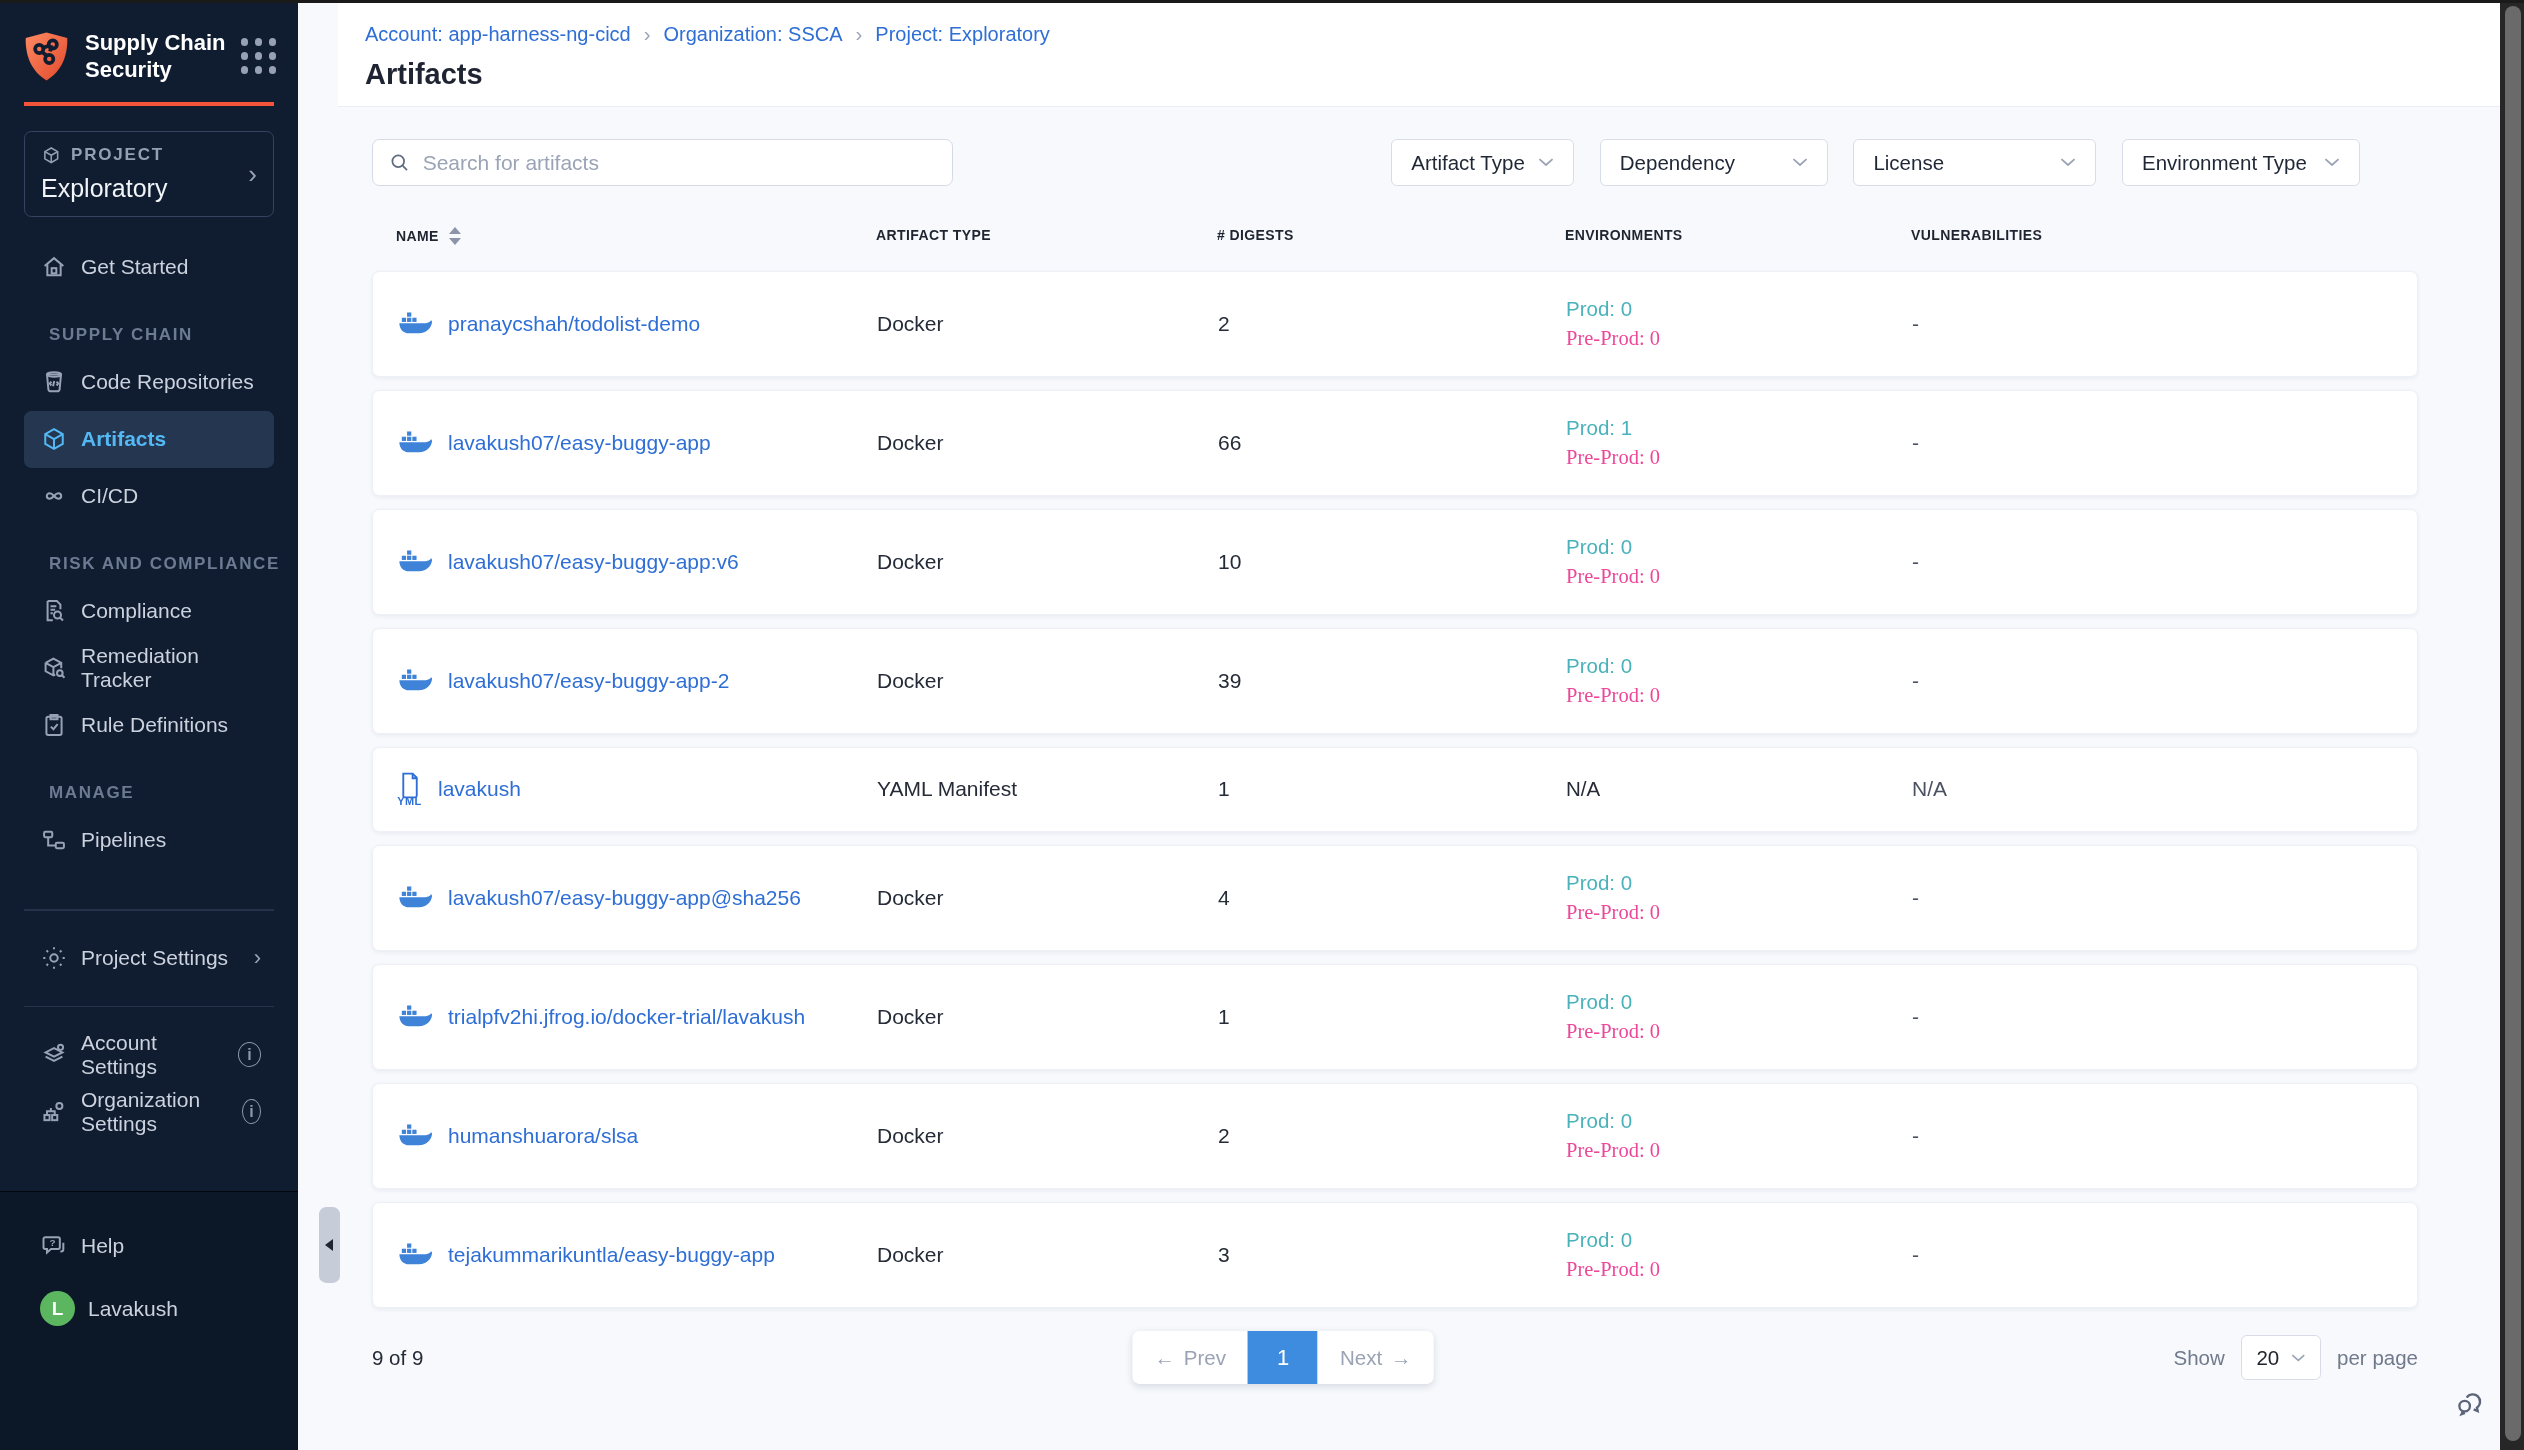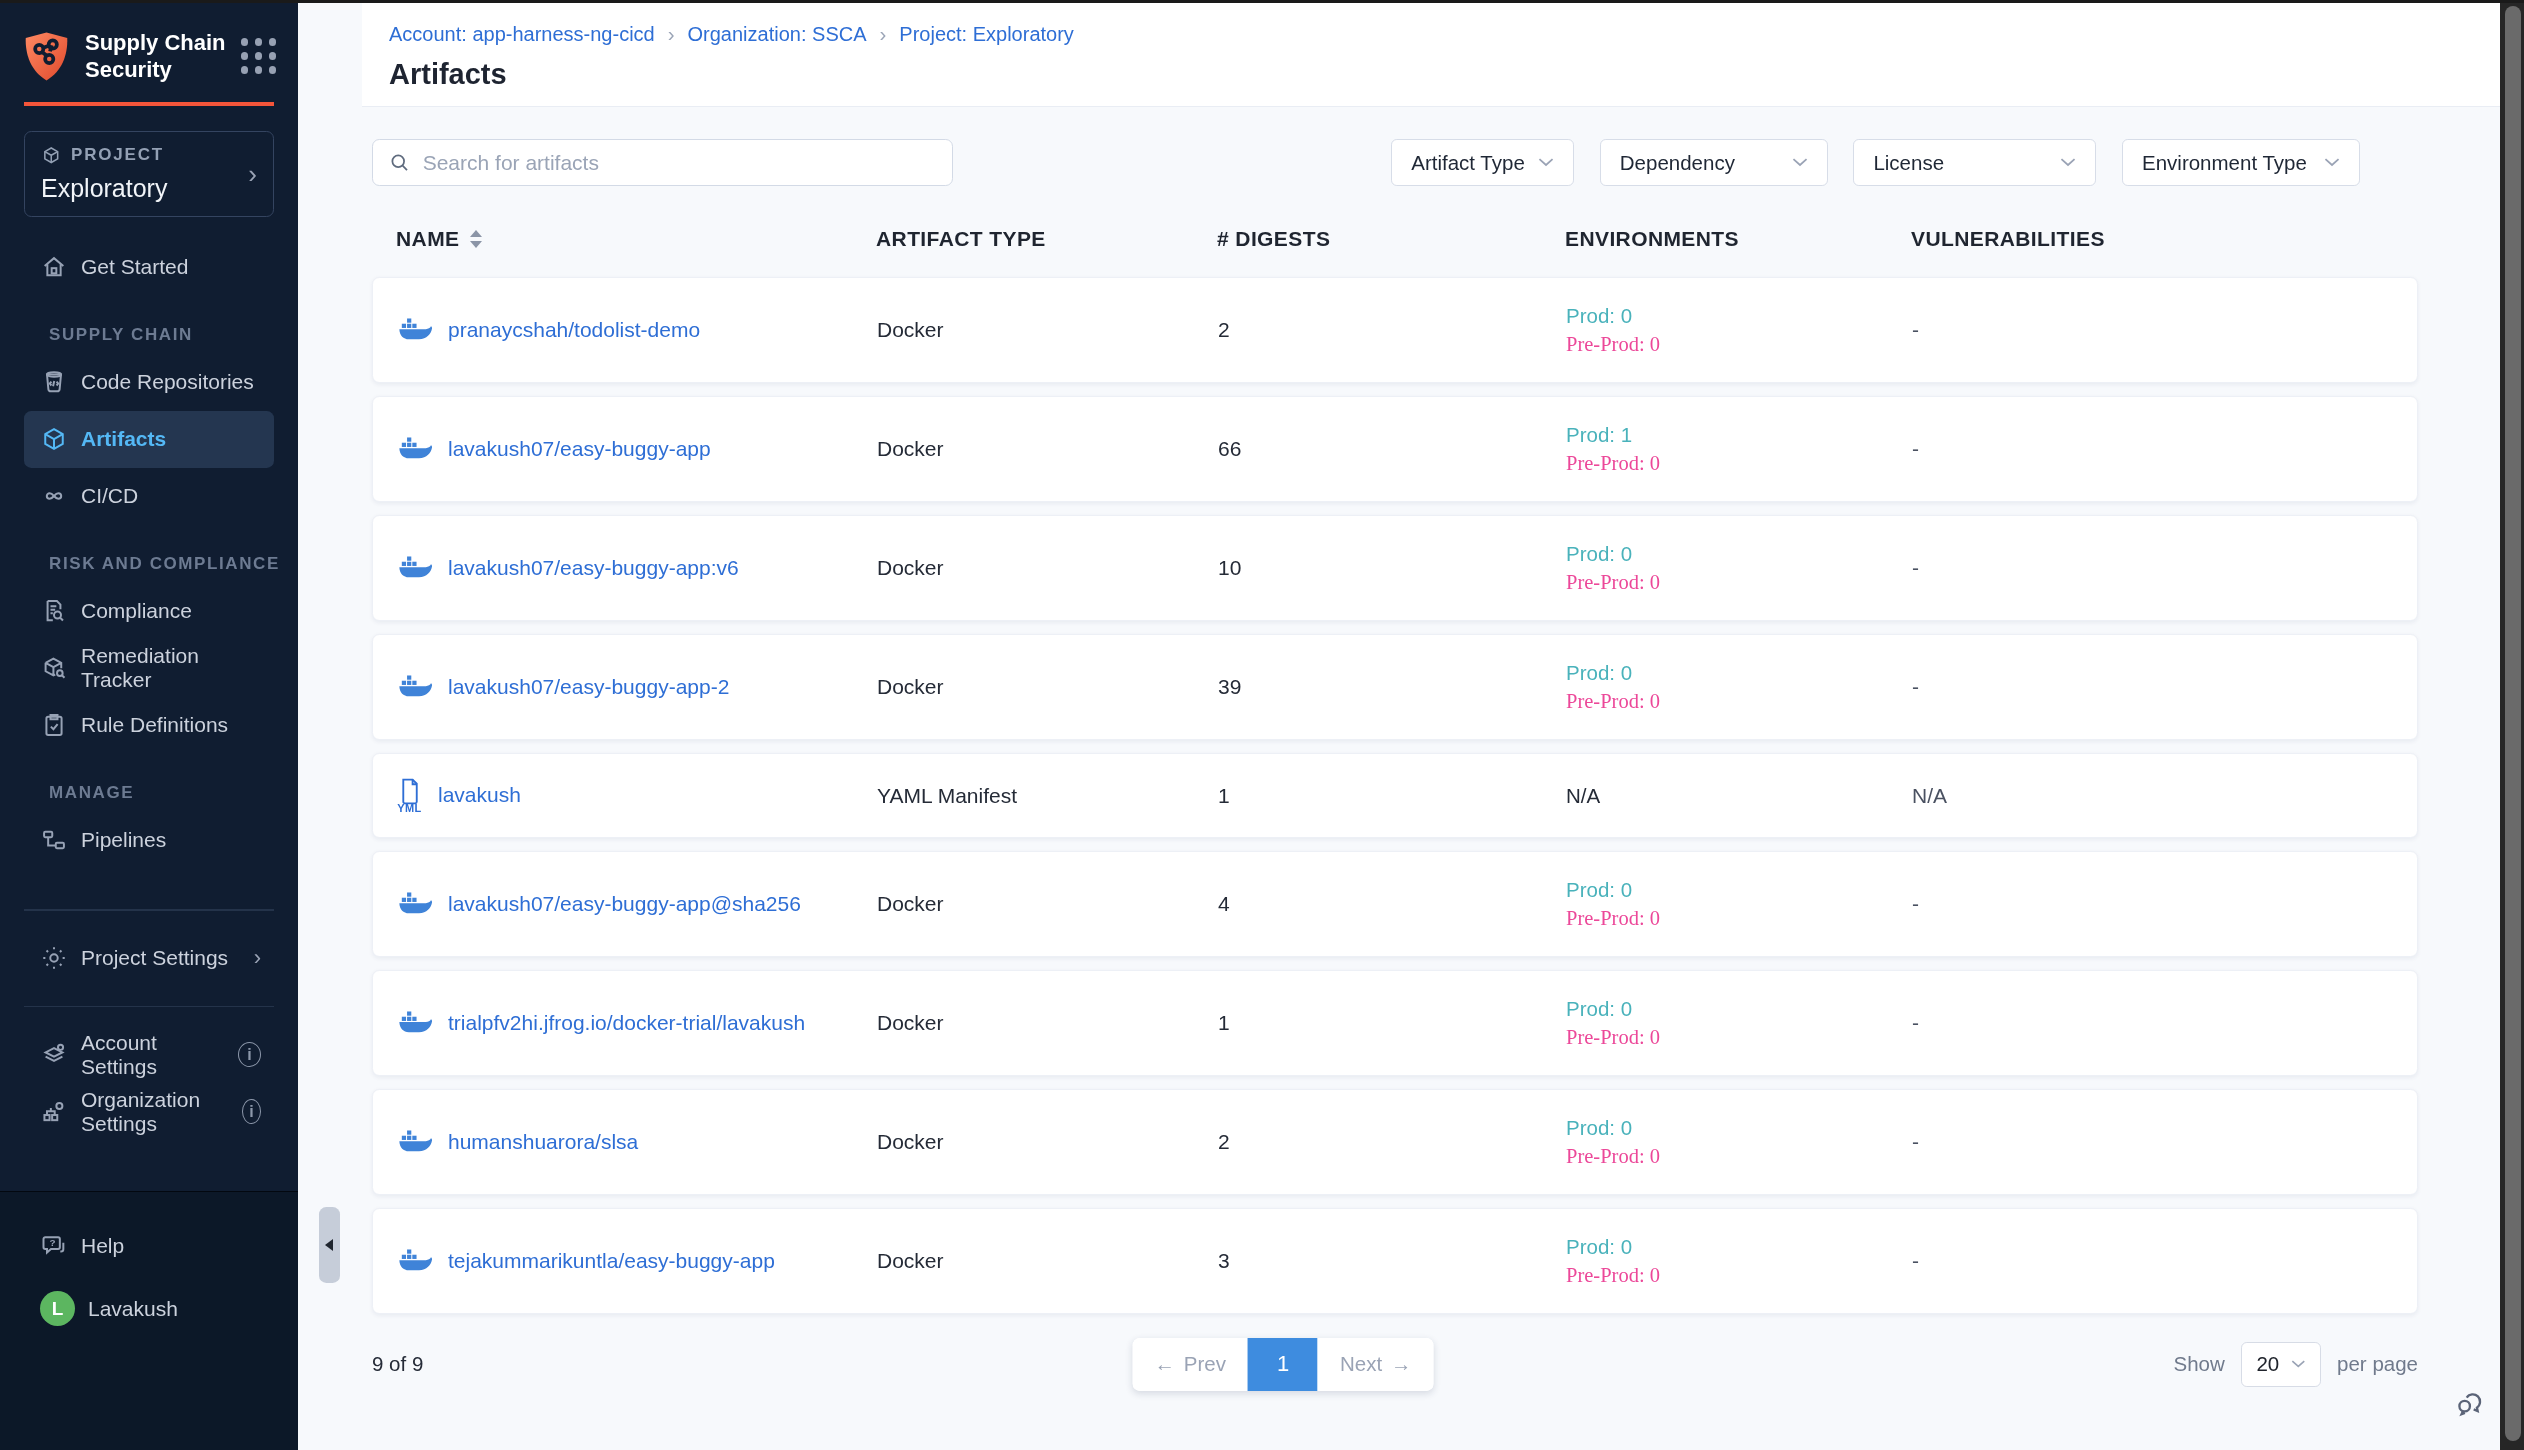--- a/index.html
+++ b/index.html
@@ -41,37 +41,37 @@
 
   .sb-bottom { position:absolute; left:0; bottom:0; width:100%; height:260px; background:#0c1828; border-top:1.5px solid #030810; padding-top:22px; }
   .avatar { width:35px; height:35px; border-radius:50%; background:#5cb660; color:#fff; font-size:19px; font-weight:bold; display:flex; align-items:center; justify-content:center; flex:0 0 auto; }
   .sb-bottom .nav-item { height:63px; }
 
   .collapse-handle { position:absolute; left:319px; top:1207px; width:20.5px; height:76px; background:#c6cdd9; border-radius:7.3px; display:flex; align-items:center; justify-content:center; z-index:15; cursor:pointer; }
   .collapse-handle .tri { width:0; height:0; border-top:6.6px solid transparent; border-bottom:6.6px solid transparent; border-right:8.8px solid #20262f; }
 
   
   .main { position:absolute; left:338px; top:0; right:25px; bottom:0; }
-  .main-header { background:#ffffff; height:107px; border-bottom:1.5px solid #e9edf4; padding:22px 0 0 27px;margin-left:24px; }
+  .main-header { background:#ffffff; height:107px; border-bottom:1.5px solid #e9edf4; padding:22px 0 0 27px; }
   .breadcrumb { display:flex; align-items:center; gap:13px; font-size:20px; }
   .breadcrumb a { color:#2e6ed5; }
   .crumb-sep { color:#9aa4b6; font-size:20.5px; }
   .page-title { font-size:29px; font-weight:bold; color:#1e2431; margin-top:11.7px; }
 
   .content { padding:32px 0 0 34px; }
   .toolbar { display:flex; align-items:center; width:1988px; }
   .search-box { width:581px; height:47px; border:1.5px solid #d3dae6; border-radius:7.3px; background:#fff; display:flex; align-items:center; padding:0 14.6px; gap:11.7px; }
   .search-box svg { flex:0 0 auto; }
   .search-box input { border:0; outline:0; font-size:21px; color:#2a3140; width:100%; background:transparent; font-family:inherit; }
   .search-box input::placeholder { color:#9aa4b6; }
   .filters { margin-left:auto; display:flex; gap:25.6px; }
   .filter-btn { height:47px; border:1.5px solid #d7dde8; border-radius:5.8px; background:#fff; display:flex; align-items:center; justify-content:space-between; padding:0 19px; font-size:20.5px; color:#1f2735; cursor:pointer; }
   .filter-btn .chev svg { display:block; }
 
-  .table-head { display:grid; grid-template-columns:480px 341px 348px 346px auto; width:2046px; padding-left:24px; margin-top:41px; font-size:21px; font-weight:bold; color:#1f2530; letter-spacing:0.4px; }
+  .table-head { display:grid; grid-template-columns:480px 341px 348px 346px auto; width:2046px; padding-left:24px; margin-top:41px; font-size:14px; font-weight:bold; color:#1f2530; letter-spacing:0.4px; }
   .th-name { display:flex; align-items:center; gap:10.2px; }
   .sort-icon { display:flex; flex-direction:column; gap:3.7px; cursor:pointer; }
   .sort-icon i { width:0; height:0; border-left:6.6px solid transparent; border-right:6.6px solid transparent; display:block; }
   .sort-up { border-bottom:7.3px solid #8b95a7; }
   .sort-down { border-top:7.3px solid #8b95a7; }
 
   .rows { margin-top:26px; display:flex; flex-direction:column; gap:13px; width:2046px; }
   .row-card { background:#fff; border:0.7px solid #edf0f6; border-radius:7.3px; box-shadow:0 1.5px 4.4px rgba(25,39,80,0.06); display:grid; grid-template-columns:480px 341px 348px 346px auto; align-items:center; height:106px; padding-left:24px; font-size:21px; color:#252b37; }
   .row-card.short { height:85px; }
   .name-cell { display:flex; align-items:center; gap:16px; overflow:hidden; }

